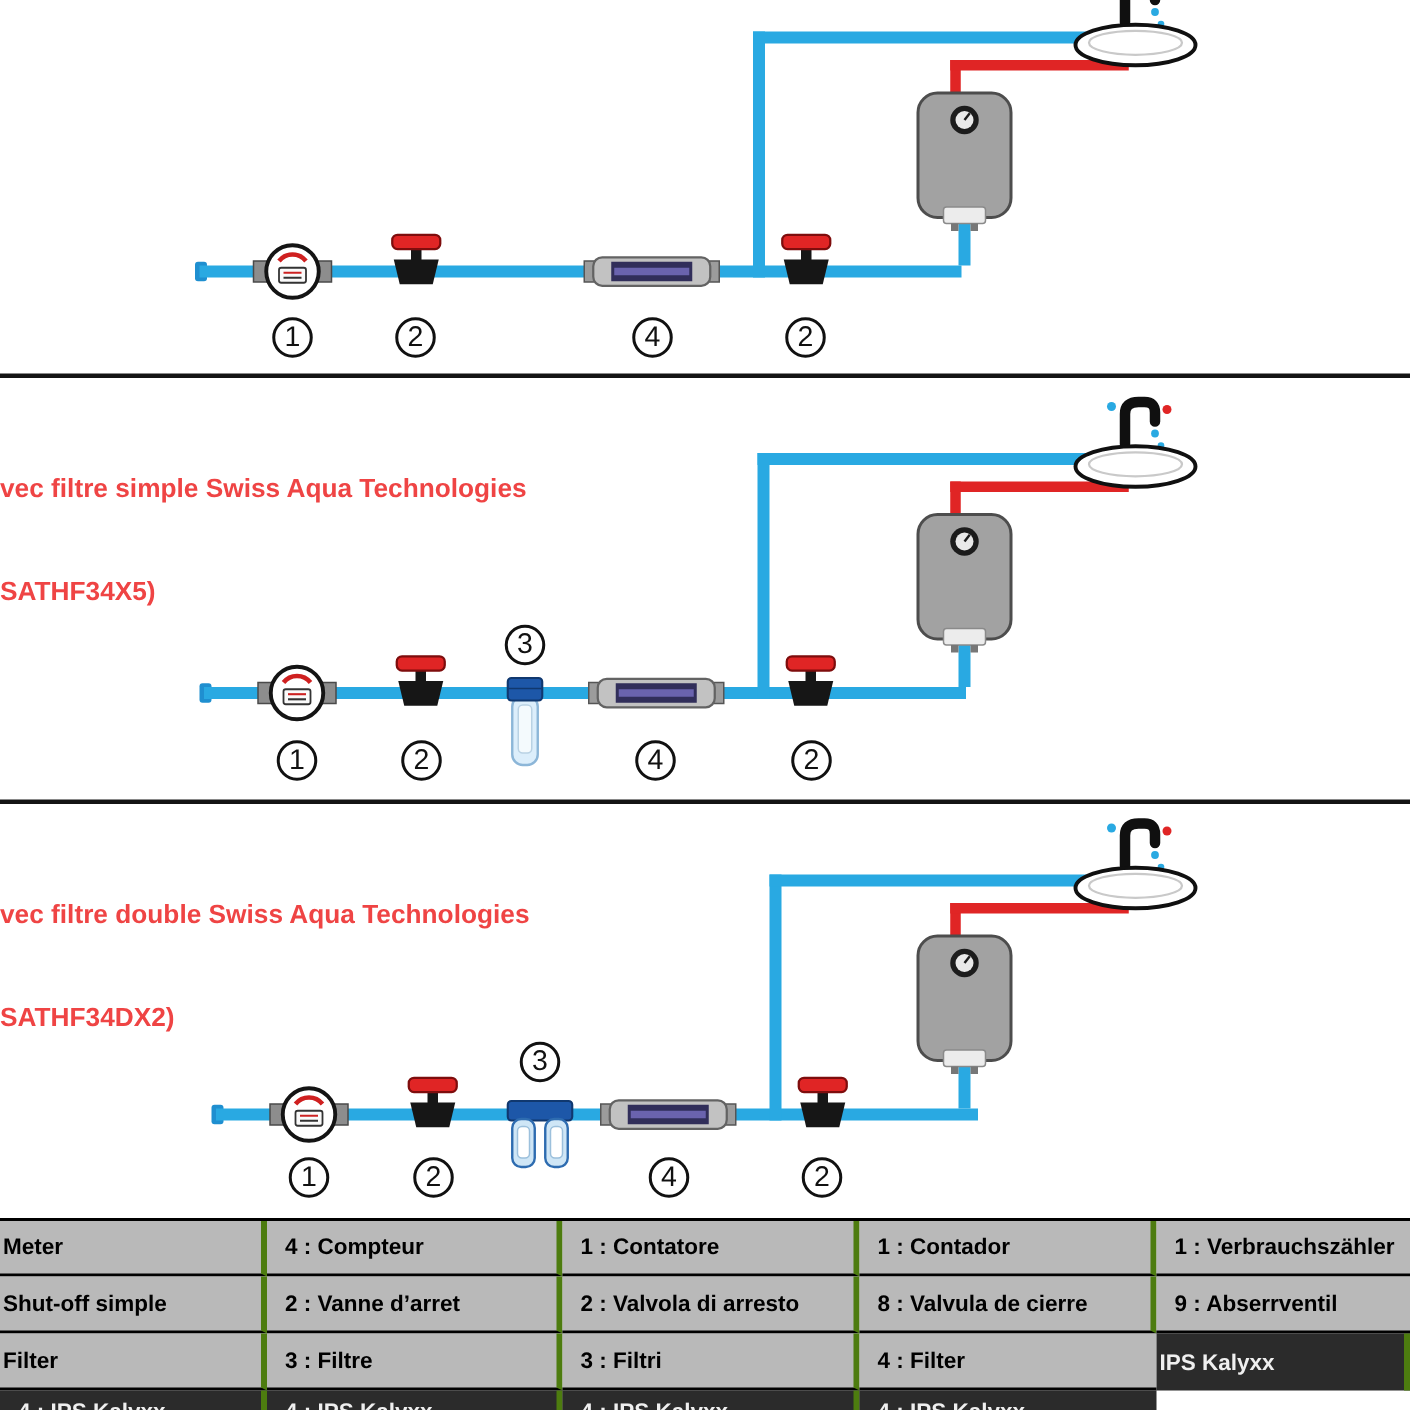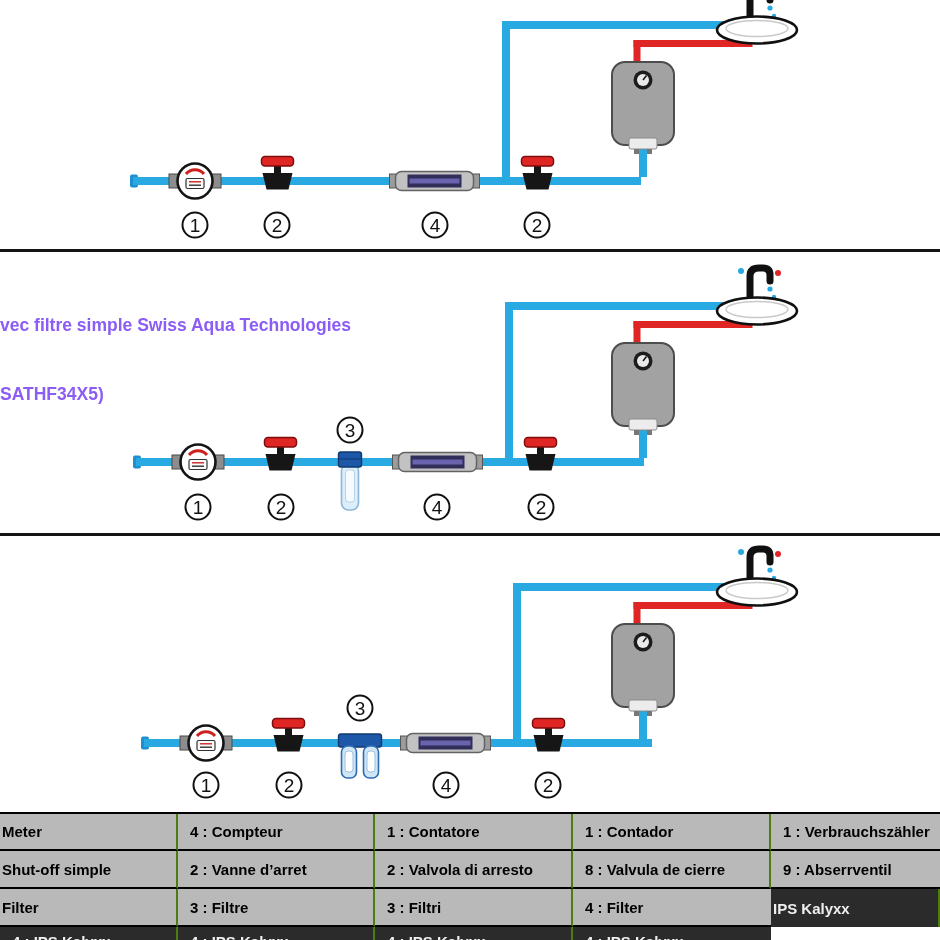--- a/index.html
+++ b/index.html
@@ -4,39 +4,39 @@
 <style>
   html,body{margin:0;padding:0;background:#fff;}
   .page{
     position:relative;width:940px;height:940px;overflow:hidden;background:#ffffff;
     font-family:"Liberation Sans",sans-serif;color:#000;
   }
   .panel-svg{position:absolute;left:0;display:block;}
   .sep{position:absolute;left:0;width:940px;height:3px;background:#141414;}
   .panel-title{
     position:absolute;left:0;font-weight:bold;font-size:17.5px;line-height:23px;
-    white-space:pre;color:#8b5cf6;
+    white-space:pre;color:#ef4444;
   }
   .badge{
     position:absolute;width:27px;height:27px;box-sizing:border-box;
     border:2.5px solid #111;border-radius:50%;background:#fff;
     display:flex;align-items:center;justify-content:center;
     font-size:19px;font-weight:400;color:#111;
     transform:translate(-50%,-50%);
   }
   .legend{
     position:absolute;left:0;top:812px;width:940px;height:128px;
     border-top:2px solid #000;
     display:grid;
     grid-template-columns:178px 197px 198px 198px 169px;
     grid-template-rows:37px 38px 38px 28px;
   }
   .legend-cell{
     box-sizing:border-box;background:#b9b9b9;
-    border-right:2px solid #4d7c0f;border-bottom:2px solid #000;
+    border-right:4px solid #4d7c0f;border-bottom:2px solid #000;
     display:flex;align-items:center;
     padding-left:12px;font-weight:bold;font-size:15px;white-space:nowrap;overflow:hidden;
   }
   .legend-cell.first-col{padding-left:2px;}
   .legend-cell.last-col{border-right:none;}
   .legend-cell.dark-row{background:#2b2b2b;color:#efefef;border-bottom:none;}
 </style>
 </head>
 <body>
 
@@ -153,20 +153,22 @@
     <div class="badge" style="left:281px;top:507px">2</div>
     <div class="badge" style="left:350px;top:430px">3</div>
     <div class="badge" style="left:437px;top:507px">4</div>
     <div class="badge" style="left:541px;top:507px">2</div>
   </section>
 
   <div class="sep" style="top:533px"></div>
 
   <section>
     <div class="panel-title" style="top:552px">
+      <div>vec filtre double Swiss Aqua Technologies</div>
+      <div>SATHF34DX2)</div>
     </div>
     <svg class="panel-svg" style="top:535px" width="940" height="280" viewBox="0 0 940 280">
       <g transform="translate(11,208)">
         <use href="#plant-left"></use>
         <use href="#sym-filter-double" transform="translate(349,0)"></use>
       </g>
       <g transform="translate(0,208)">
           <use href="#plant-right"></use>
         </g>
     </svg>

